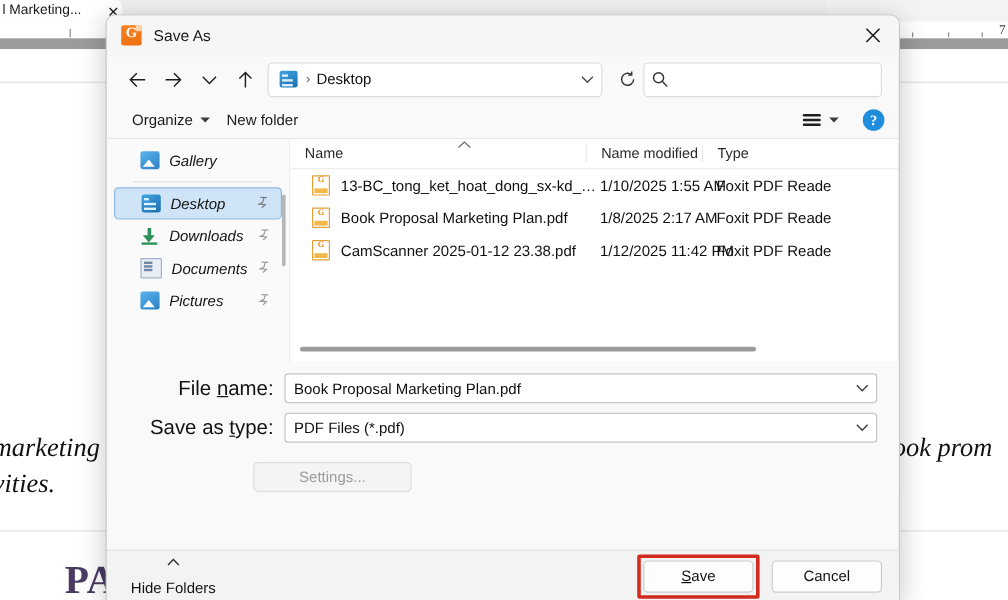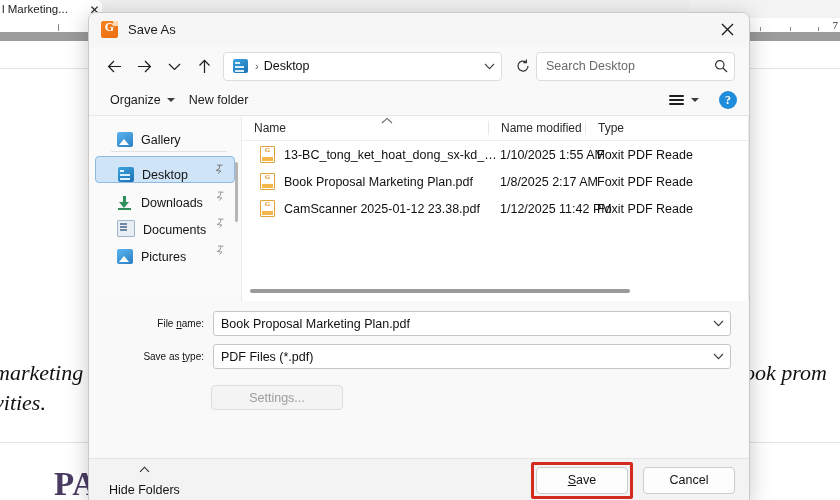--- a/index.html
+++ b/index.html
@@ -158,22 +158,22 @@
 
   
   .split{display:flex;height:185px;border-top:1px solid #e6e6e6;background:#fafafa;}
 
   
   .side{
     width:152px;flex:none;position:relative;padding-top:4px;background:#fafafa;
     border-right:1px solid #ececec;
   }
   .side-item{
-    height:27px;display:flex;align-items:flex-end;margin:0 6px;border-radius:4px;
-    padding-left:22px;position:relative;
+    height:27px;display:flex;align-items:center;margin:0 6px;border-radius:4px;
+    padding-left:22px;position:relative;font-style:italic;
   }
   .side-item.sel{
     background:#cfe4f7;border:1px solid #8db9e2;height:25px;
   }
   .side-ic{width:16px;height:15px;flex:none;margin-right:8px;position:relative;}
   .side-lbl{font-size:12.5px;color:#131313;white-space:nowrap;}
   .pin{
     position:absolute;right:10px;top:50%;transform:translateY(-50%);
     color:#909090;font-size:11px;line-height:1;
   }
@@ -248,22 +248,23 @@
   .hscroll-thumb{
     position:absolute;left:8px;width:380px;height:4px;top:2px;
     background:#9a9a9a;border-radius:2px;
   }
   .files-vrule{position:absolute;right:0;top:0;bottom:0;width:1px;background:#eaeaea;}
 
   
   .formarea{background:#f9f9f9;padding-top:10px;}
   .frow{display:flex;align-items:center;height:25px;margin-bottom:8px;}
   .flabel{
-    width:115px;flex:none;text-align:right;padding-right:9px;font-size:10px;color:#131313;
+    width:115px;flex:none;text-align:right;padding-right:9px;font-size:17px;color:#131313;
     white-space:nowrap;
+    padding-left:24px;
   }
   .flabel u{text-decoration:underline;}
   .fctl{
     flex:1;margin-right:18px;height:23px;background:#fff;border:1px solid #c7c7c7;
     border-radius:3px;display:flex;align-items:center;min-width:0;
   }
   .fctl input{
     border:0;outline:0;background:transparent;flex:1;min-width:0;
     font-family:inherit;font-size:12.5px;color:#101010;padding-left:7px;
   }
@@ -380,21 +381,20 @@
     </div>
 
     <div class="refresh">
       <svg width="14" height="14" viewBox="0 0 14 14">
         <path d="M12 7 A5 5 0 1 1 10.2 3.2" stroke="#333" stroke-width="1.2" fill="none"></path>
         <path d="M10.4 0.6 L10.4 3.6 L7.4 3.6" stroke="#333" stroke-width="1.2" fill="none"></path>
       </svg>
     </div>
 
     <div class="searchbox">
-      <input type="text" placeholder="Search Desktop" style="">
       <span class="search-ic">
         <svg width="14" height="14" viewBox="0 0 14 14">
             <circle cx="5.8" cy="5.8" r="4.2" stroke="#333" stroke-width="1.2" fill="none"></circle>
             <path d="M9 9 L13 13" stroke="#333" stroke-width="1.2"></path>
           </svg>
       </span>
     </div>
   </div>
 
   <div class="cmdbar">

